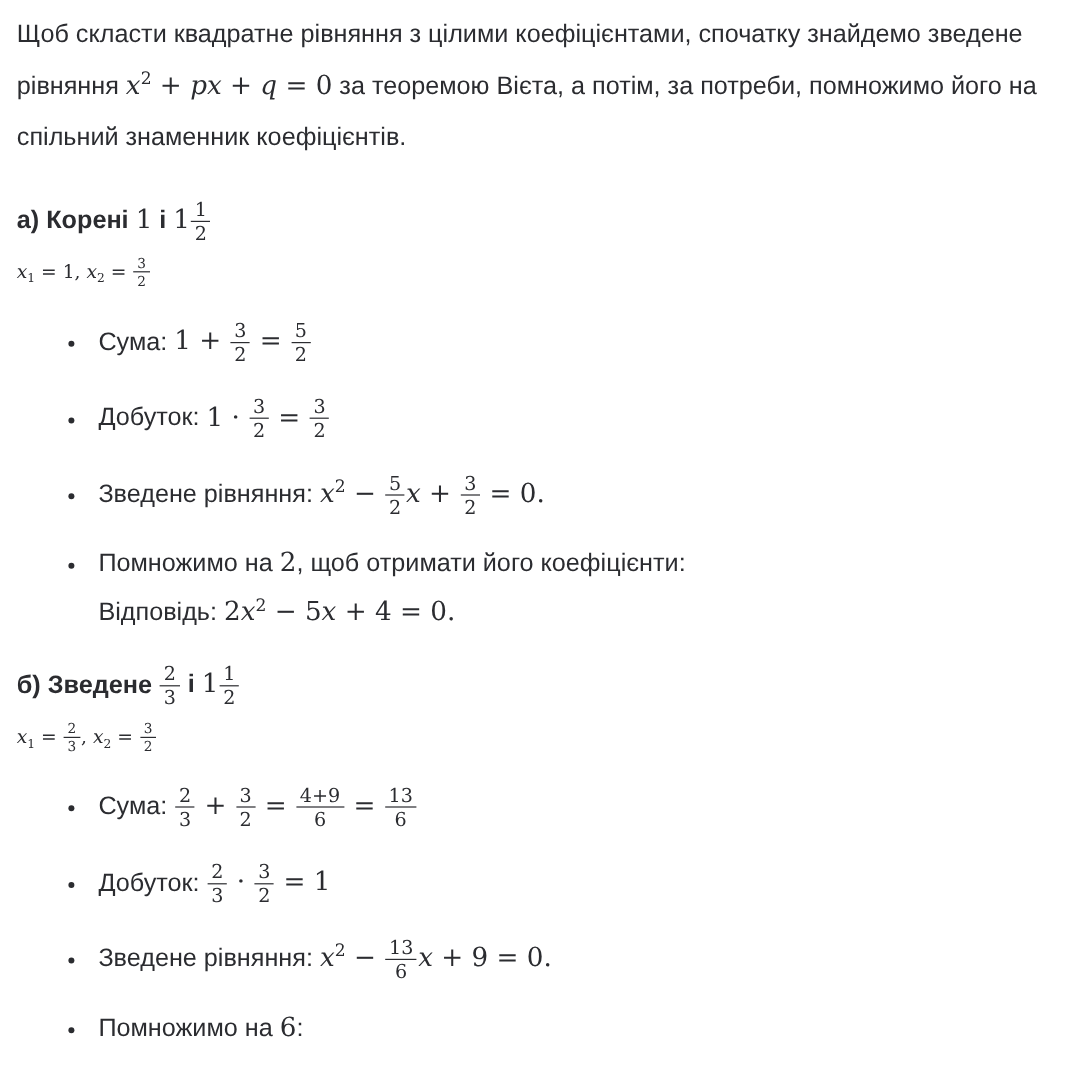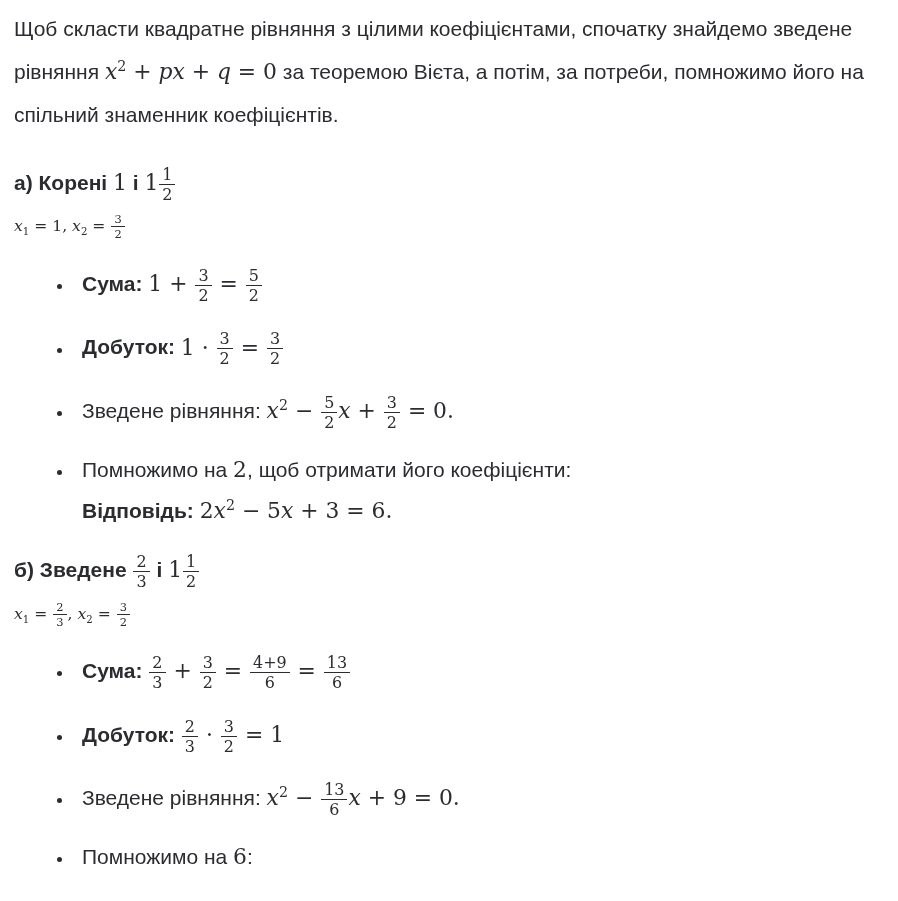--- a/index.html
+++ b/index.html
@@ -36,23 +36,23 @@
   }
   .sec-head .mrm,.sec-head .mit,.sec-head .frac{font-weight:400;}
 
   
   .roots{font-size:15px;margin:10px 0 6px 0;}
 
   
   ul.blist{list-style:disc;margin:22px 0 30px 0;padding-left:60px;}
   ul.blist li{font-size:21px;margin:26px 0;padding-left:8px;}
   ul.blist li::marker{color:#2b2c30;font-size:0.85em;}
-  .blabel{font-weight:700;}
+  .blabel{font-weight:400;}
   .answer{margin-top:16px;}
-  .answer .blabel{font-weight:700;margin-top:28px;}
+  .answer .blabel{font-weight:400;margin-top:28px;}
 </style>
 </head>
 <body>
 
 <div class="page">
 
   <p class="intro"><span class="mtxt">Щоб скласти квадратне рівняння з цілими коефіцієнтами, спочатку знайдемо зведене рівняння </span><span class="mit">x</span><sup class="msup">2</sup><span class="mrm"> + </span><span class="mit">px</span><span class="mrm"> + </span><span class="mit">q</span><span class="mrm"> = 0</span><span class="mtxt"> за теоремою Вієта, а потім, за потреби, помножимо його на спільний знаменник коефіцієнтів.</span></p>
 
   <section>
     <div class="sec-head">
@@ -70,21 +70,21 @@
         <span class="blabel">Добуток:</span>
         <span><span class="mrm">1 · </span><span class="frac"><span class="num">3</span><span class="den">2</span></span><span class="mrm"> = </span><span class="frac"><span class="num">3</span><span class="den">2</span></span></span>
       </li>
       <li>
         <span><span class="mtxt">Зведене рівняння: </span><span class="mit">x</span><sup class="msup">2</sup><span class="mrm"> − </span><span class="frac"><span class="num">5</span><span class="den">2</span></span><span class="mit">x</span><span class="mrm"> + </span><span class="frac"><span class="num">3</span><span class="den">2</span></span><span class="mrm"> = 0.</span></span>
       </li>
       <li>
         <div><span class="mtxt">Помножимо на </span><span class="mrm">2</span><span class="mtxt">, щоб отримати його коефіцієнти:</span></div>
         <div class="answer">
           <span class="blabel">Відповідь:</span>
-          <span><span class="mrm">2</span><span class="mit">x</span><sup class="msup">2</sup><span class="mrm"> − 5</span><span class="mit">x</span><span class="mrm"> + 3 = 6.</span></span>
+          <span><span class="mrm">2</span><span class="mit">x</span><sup class="msup">2</sup><span class="mrm"> − 5</span><span class="mit">x</span><span class="mrm"> + 4 = 0.</span></span>
         </div>
       </li>
     </ul>
   </section>
 
   <section>
     <div class="sec-head">
       <span class="mtxt">б) Зведене</span>
       <span><span class="frac"><span class="num">2</span><span class="den">3</span></span><span class="mtxt"> і </span><span class="mrm">1</span><span class="frac"><span class="num">1</span><span class="den">2</span></span></span>
     </div>

